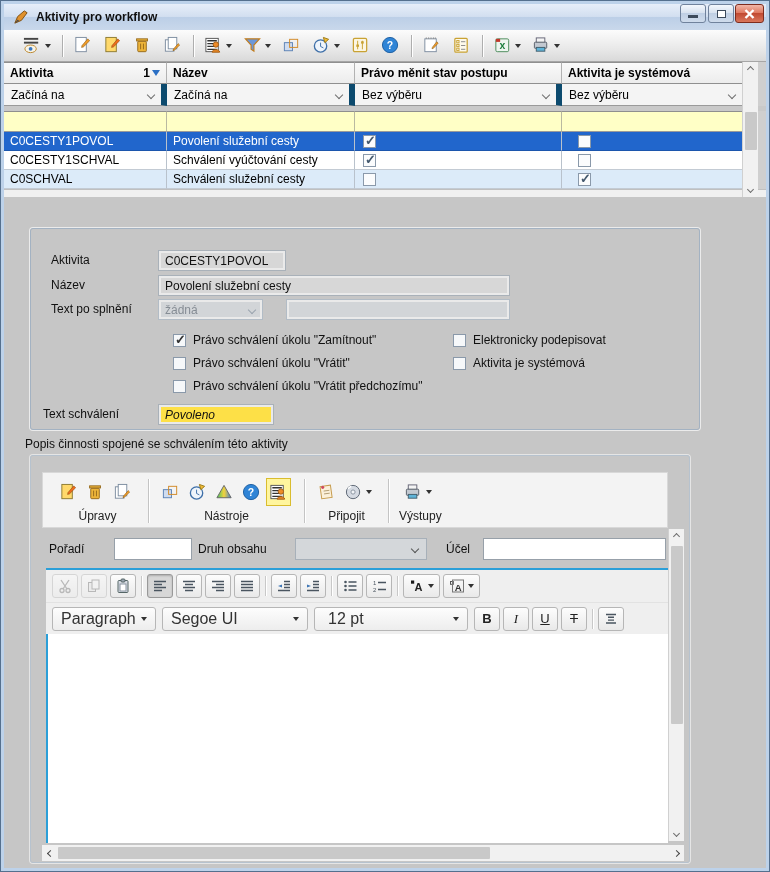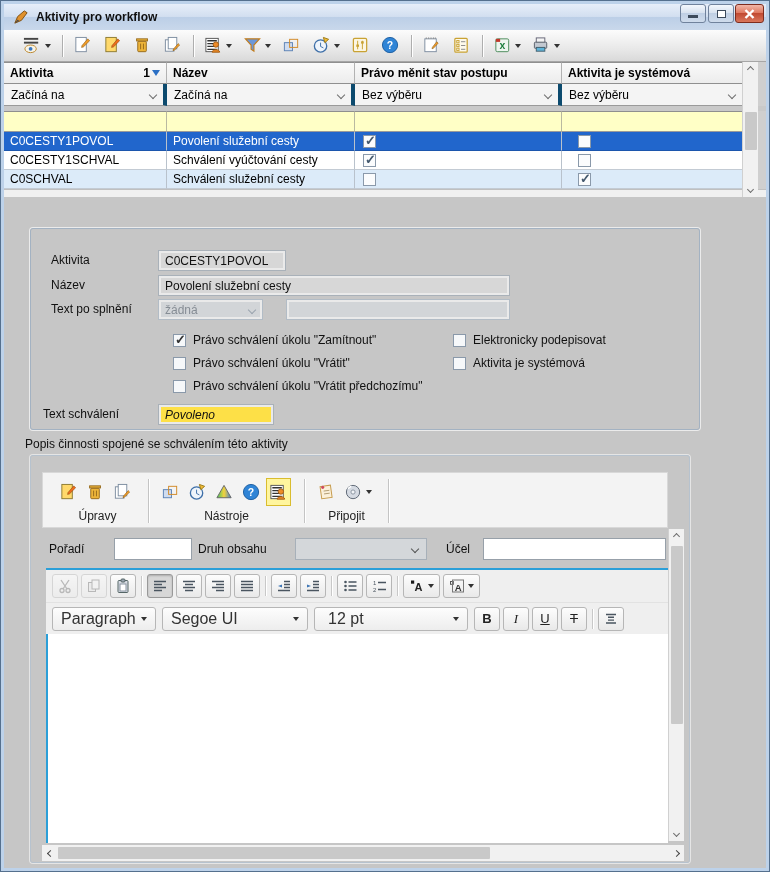--- a/index.html
+++ b/index.html
@@ -27,21 +27,21 @@
   .caret{width:0;height:0;border-left:3.5px solid transparent;border-right:3.5px solid transparent;border-top:4px solid #333;margin-left:3px;}
 
   
   .grid{left:4px;top:62px;width:762px;height:135px;background:#cfcfcf;font-size:12px;}
   .grow{display:flex;}
   .c1{width:163px;} .c2{width:188px;} .c3{width:207px;} .c4{width:180px;}
   .hcell{height:22px;display:flex;align-items:center;padding:0 6px;font-weight:bold;
     background:linear-gradient(#fafafa,#ececec);border-right:1px solid #b2b2b2;
     border-top:1px solid #8f8f8f;border-bottom:1px solid #8f8f8f;}
   .fcell{height:22px;display:flex;align-items:center;justify-content:space-between;padding:0 7px;
-    background:#f4f4f4;border-right:4px solid #0c4a6e;border-bottom:1px solid #9a9a9a;}
+    background:#f4f4f4;border-right:6px solid #0c4a6e;border-bottom:1px solid #9a9a9a;}
   .chev{width:6px;height:6px;border-right:1.5px solid #6e6e6e;border-bottom:1.5px solid #6e6e6e;display:inline-block;}
   .chev.d{transform:rotate(45deg);} .chev.u{transform:rotate(-135deg);}
   .chev.l{transform:rotate(135deg);} .chev.r{transform:rotate(-45deg);}
   .gaprow{height:5px;background:#c9c9c9;}
   .drow{height:19px;}
   .drow .cell{display:flex;align-items:center;padding:0 6px;border-right:1px solid #b9c2cc;border-bottom:1px solid #c3cbd4;background:#fff;overflow:hidden;white-space:nowrap;}
   .newrow{height:21px;}
   .newrow .cell{background:#ffffc6;border-right:1px solid #b9b9a0;border-top:1px solid #8f8f8f;border-bottom:1px solid #9a9a9a;}
   .drow.sel .cell{background:#2166cc;color:#fff;border-bottom-color:#1c56ad;}
   .drow.alt .cell{background:#dcebf9;}
@@ -459,20 +459,33 @@
               <circle cx="9.5" cy="9.5" r="7" fill="#d5dae2" stroke="#5a6472"></circle>
               <circle cx="9.5" cy="9.5" r="2.2" fill="#f2f5f8" stroke="#8a94a0"></circle>
               <path d="M4.2 6.2a7 7 0 0 1 3.6-2.8" stroke="#fff" fill="none" stroke-width="1.6"></path>
             </svg>
               <span class="caret"></span>
           </div>
         </div>
         <span class="pglabel">Připojit</span>
       </div>
       <div class="pgsep"></div>
+      <div class="pgroup">
+        <div class="picons">
+          <div class="tbtn">
+            <svg width="19" height="19" viewBox="0 0 20 20">
+              <rect x="4.5" y="2" width="9" height="5" fill="#f4f4f4" stroke="#667"></rect>
+              <rect x="2.5" y="6.5" width="13" height="6.5" rx="1" fill="#c3c9d1" stroke="#565e68"></rect>
+              <rect x="4.5" y="12" width="9" height="4" fill="#5fb4d9" stroke="#44606e"></rect>
+            </svg>
+              <span class="caret"></span>
+          </div>
+        </div>
+        <span class="pglabel">Výstupy</span>
+      </div>
     </div>
 
     <span class="abs lbl" style="left:18px;top:86px;">Pořadí</span>
     <div class="abs winput" style="left:83px;top:82px;width:78px;height:22px;">
         <span></span>
       </div>
     <span class="abs lbl" style="left:167px;top:86px;">Druh obsahu</span>
     <div class="abs wdd" style="left:264px;top:82px;width:132px;height:22px;">
       <span class="chev d" style="border-color:#555;"></span>
     </div>

